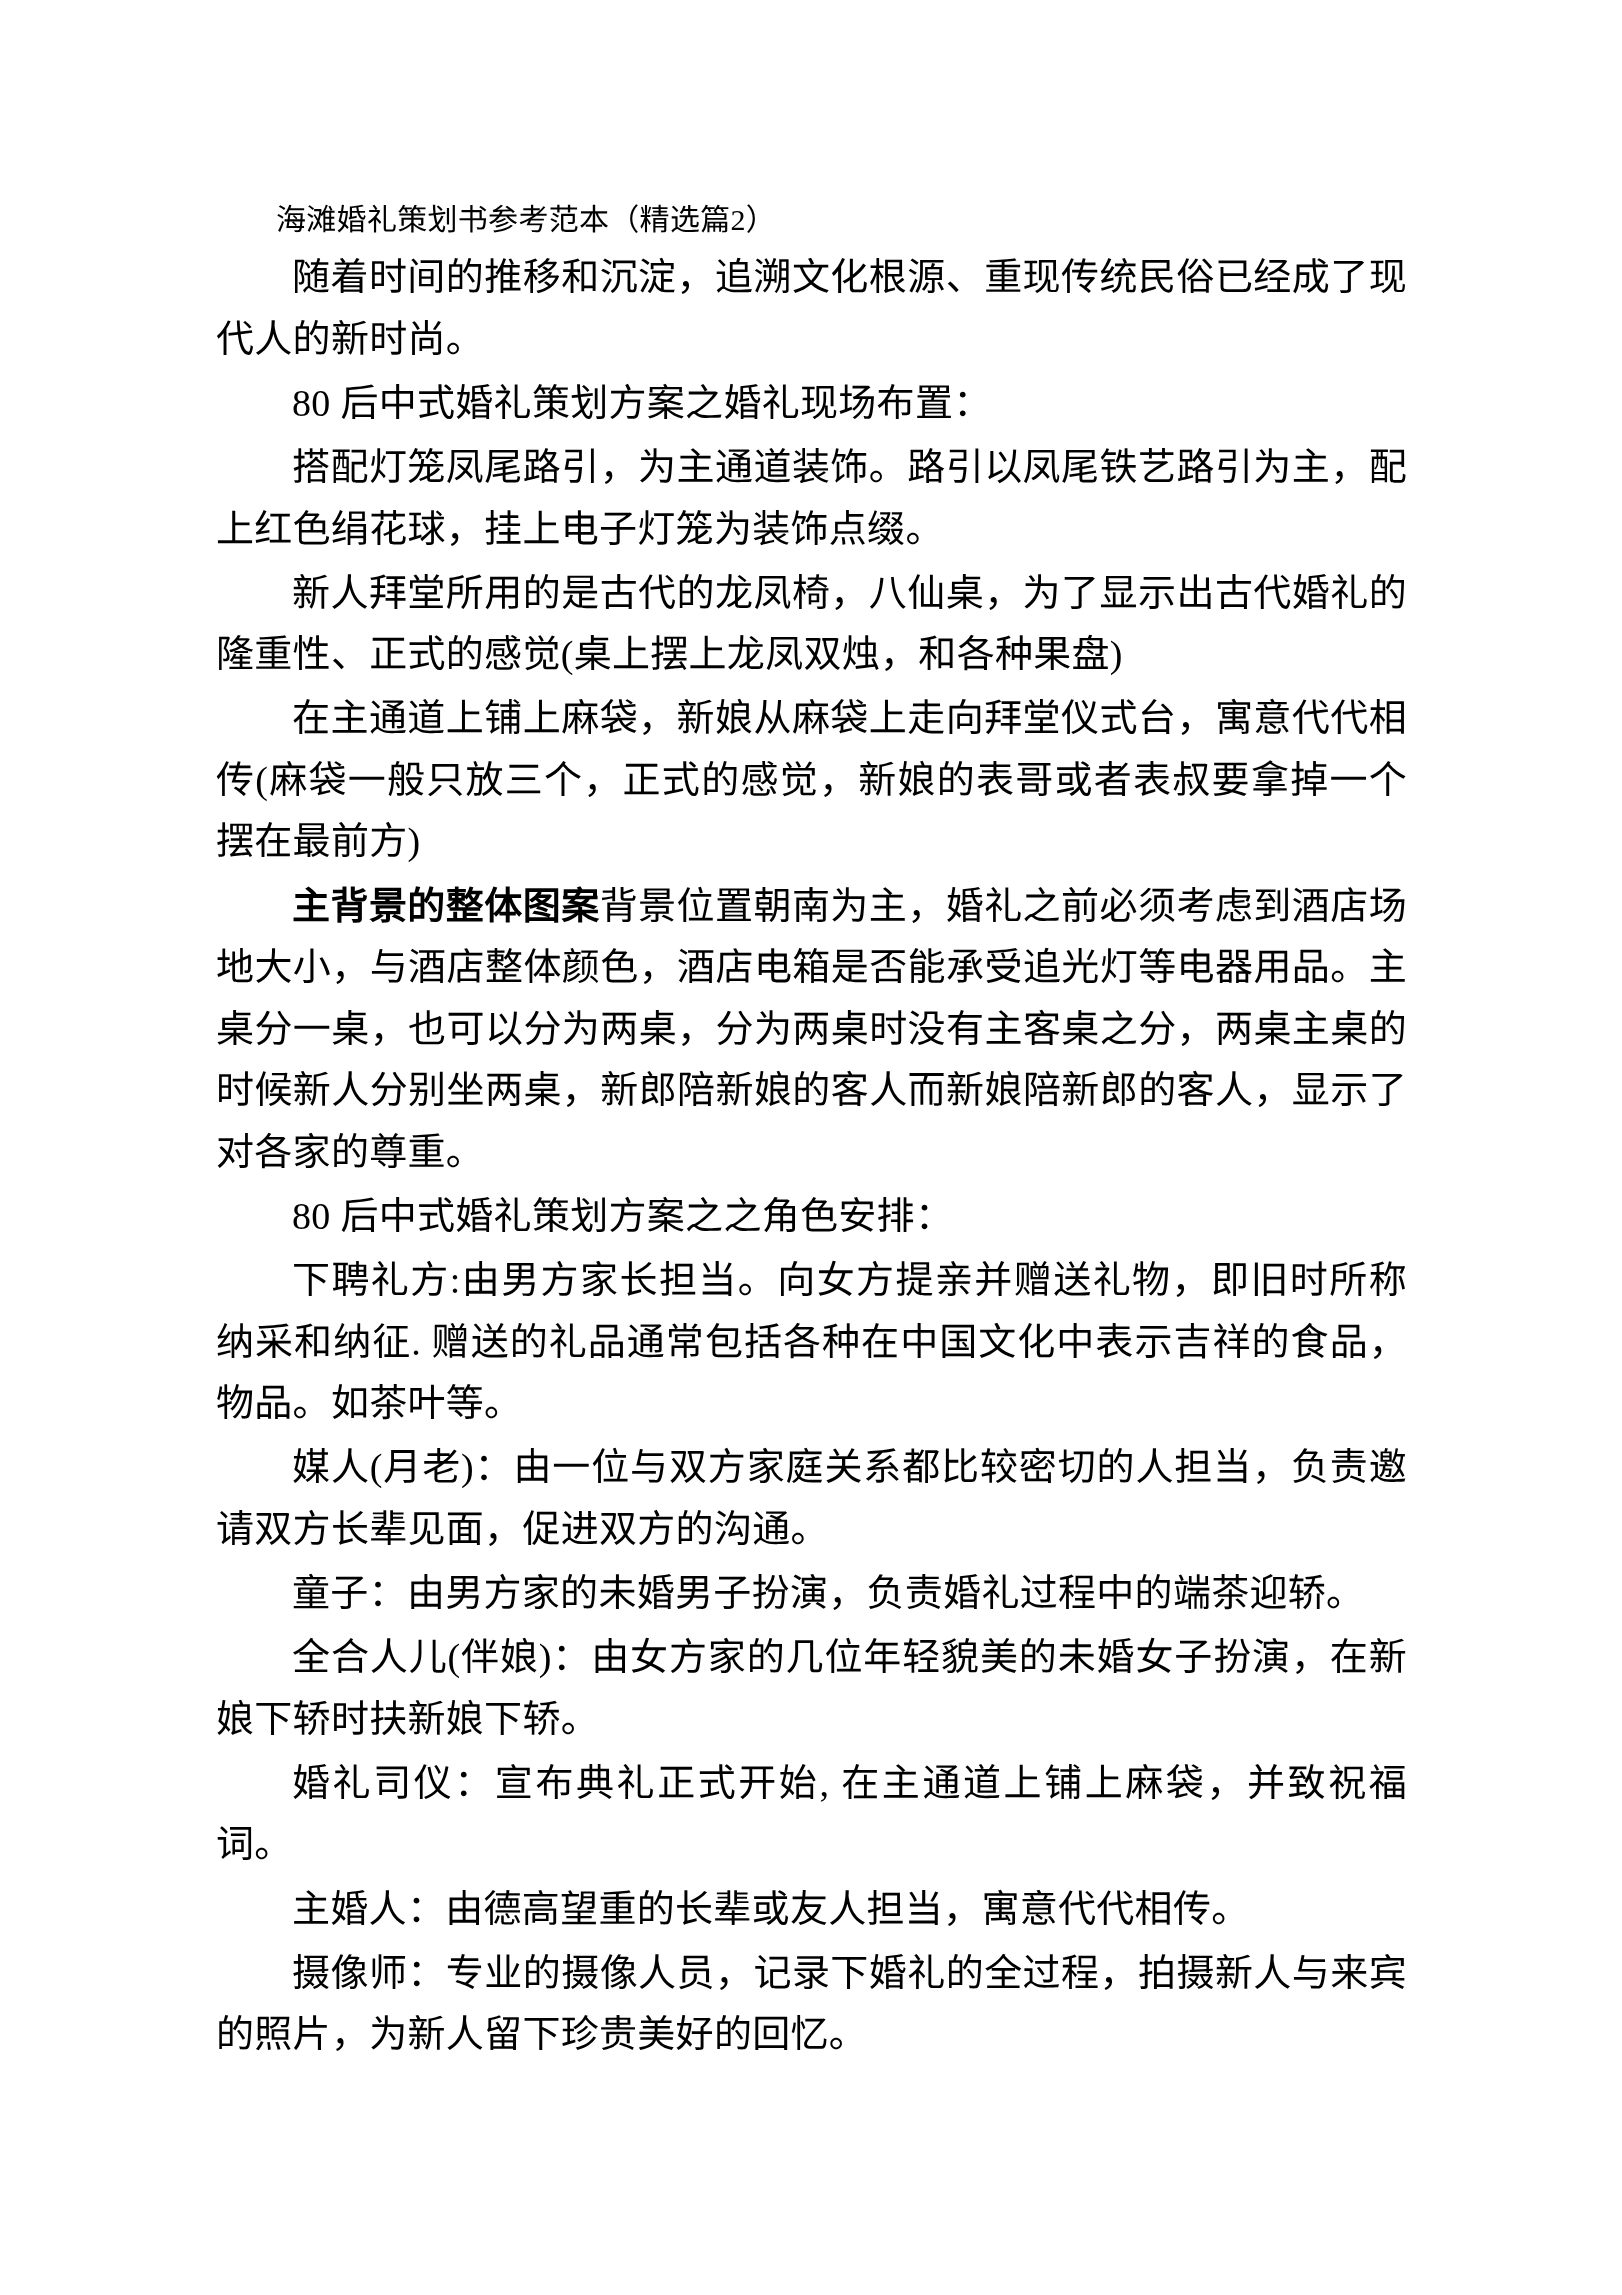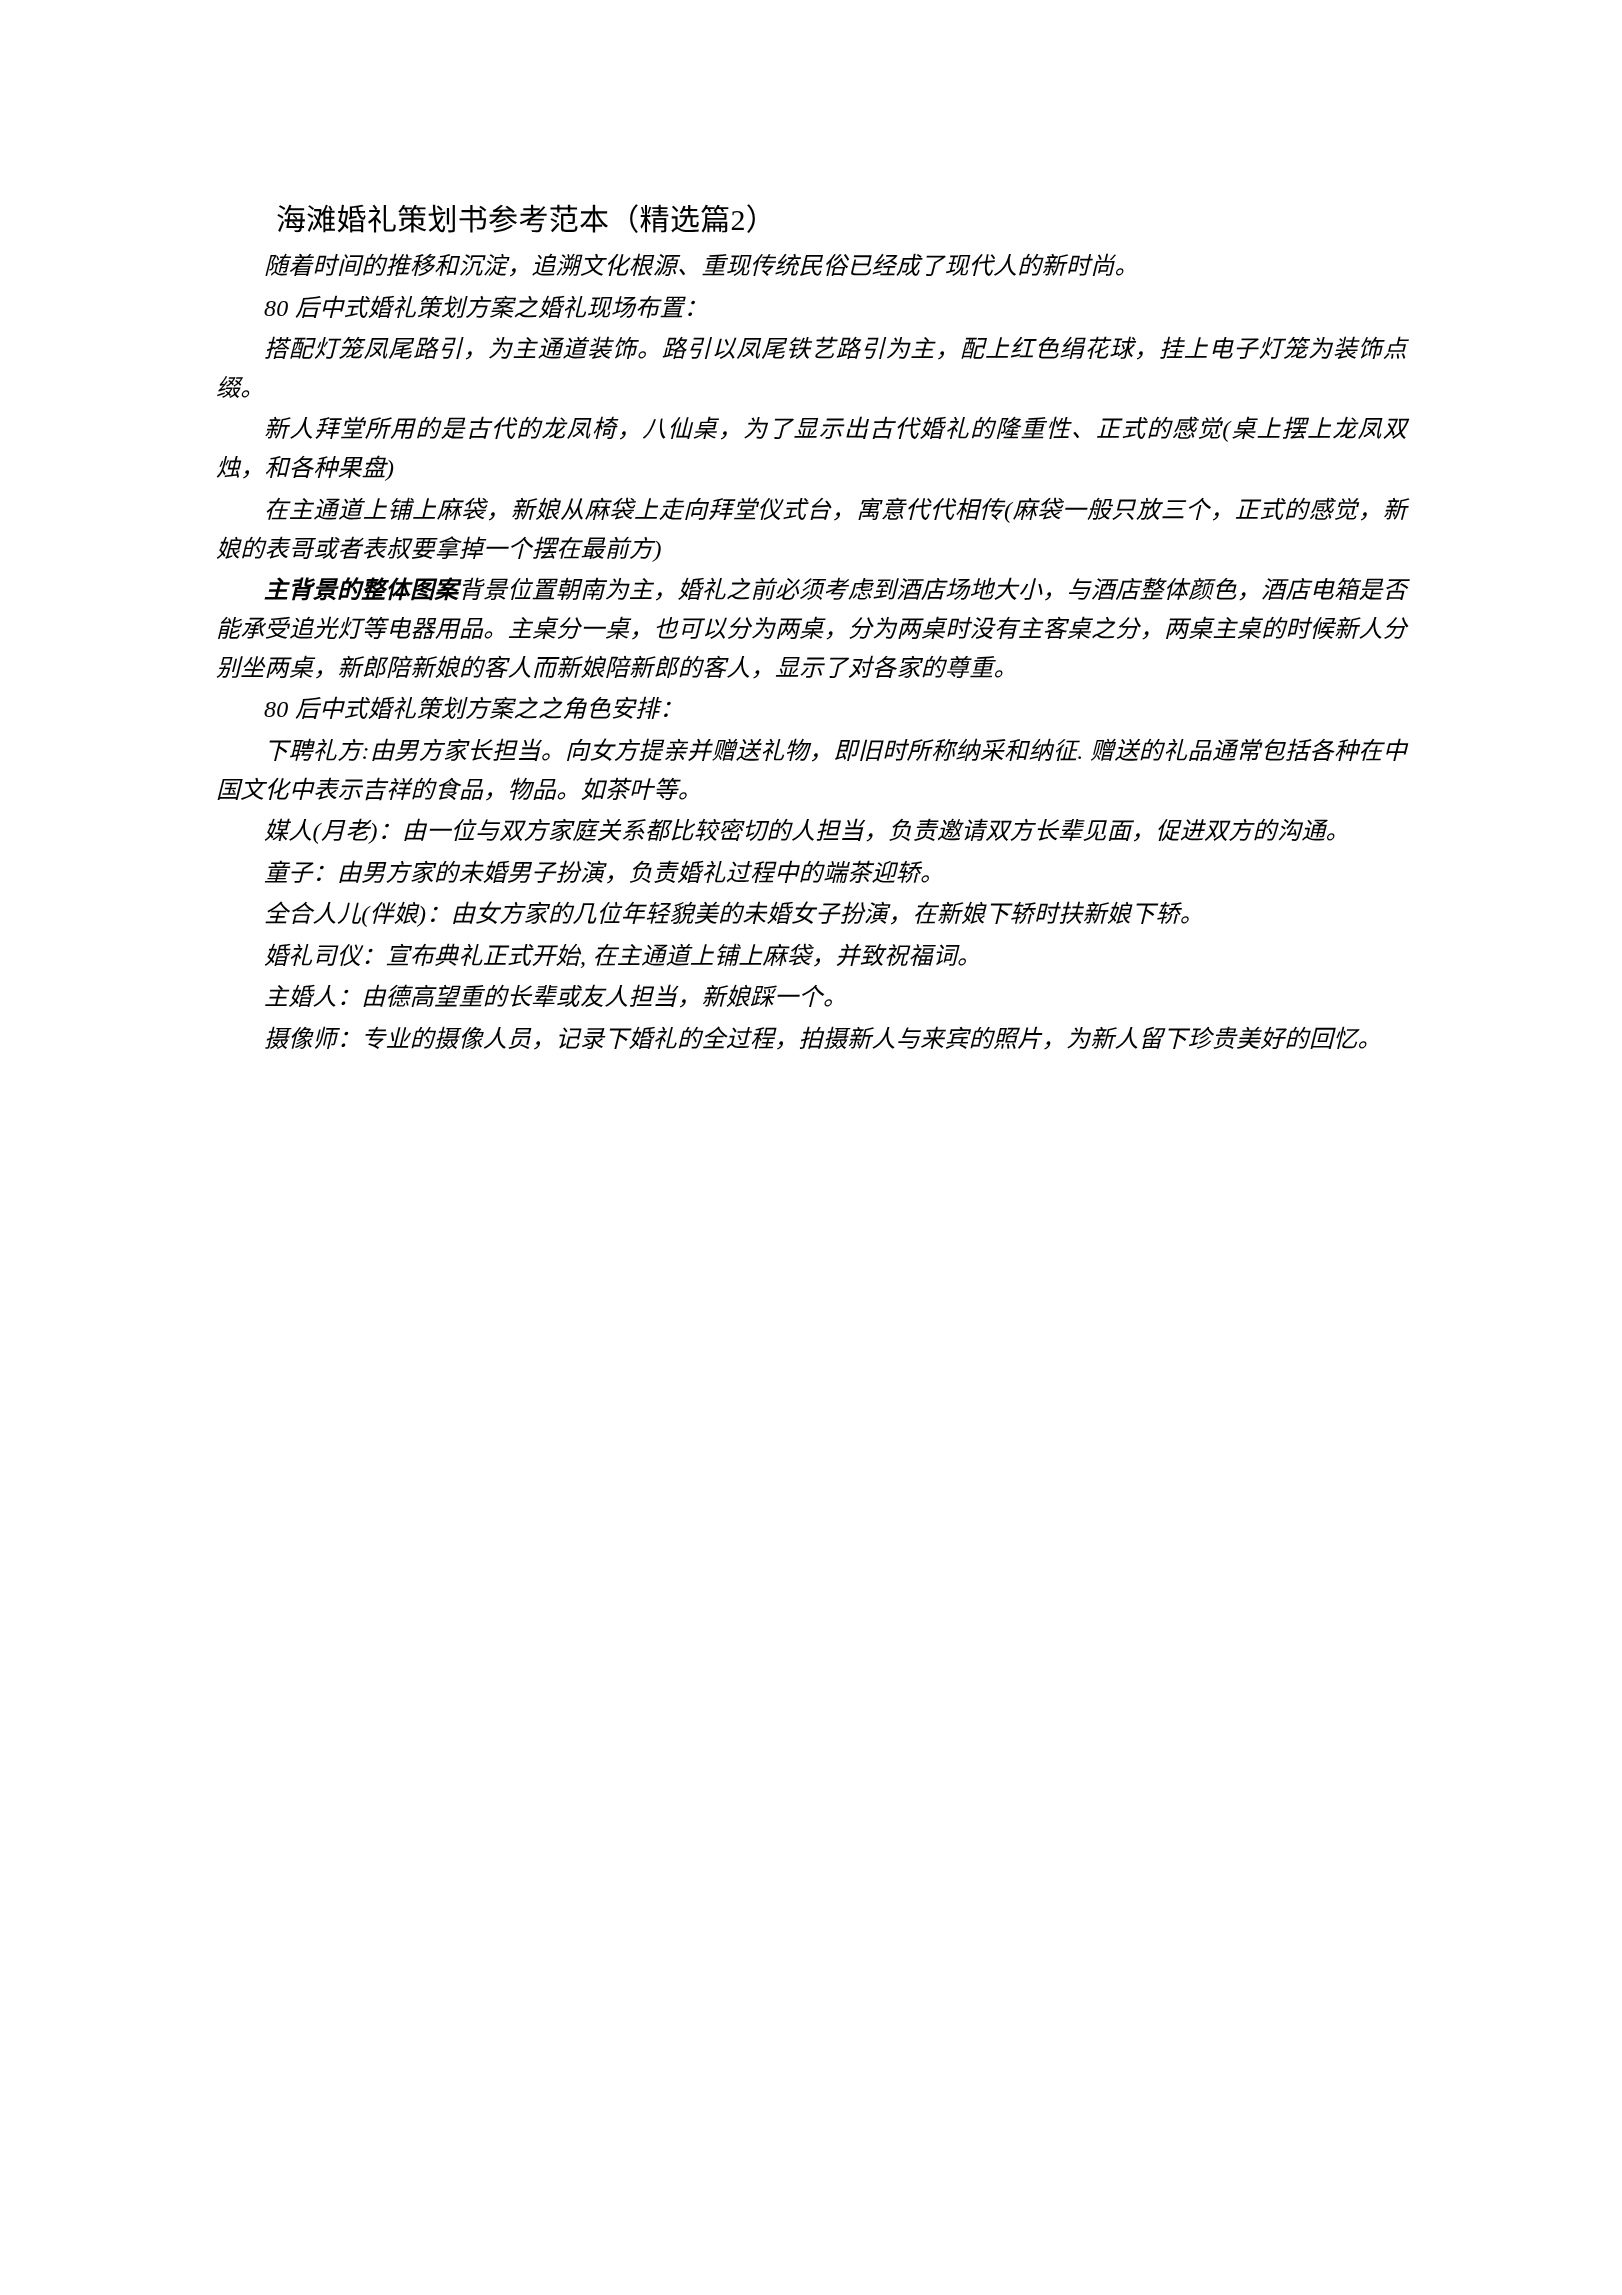--- a/index.html
+++ b/index.html
@@ -19,28 +19,27 @@
     background: #ffffff;
     box-sizing: border-box;
     padding: 196px 88px 170px 216px;
     overflow: hidden;
   }
   .doc-body {
     width: 1191px;
   }
   p.para {
     margin: 0 0 2.6px 0;
-    font-size: 24px;
+    font-size: 38px;
     line-height: 1.62;
     text-align: justify;
     text-justify: inter-ideograph;
     text-indent: 2em;
     letter-spacing: 0.3px;
     word-break: break-all;
-    font-style: italic;
   }
   p.title {
     margin: 0 0 2.6px 0;
     font-size: 30px;
     line-height: 1.62;
     text-indent: 2em;
     letter-spacing: 0.3px;
   }
   .bold-lead {
     font-weight: bold;
@@ -58,18 +57,18 @@
         <p class="para">搭配灯笼凤尾路引，为主通道装饰。路引以凤尾铁艺路引为主，配上红色绢花球，挂上电子灯笼为装饰点缀。</p>
         <p class="para">新人拜堂所用的是古代的龙凤椅，八仙桌，为了显示出古代婚礼的隆重性、正式的感觉(桌上摆上龙凤双烛，和各种果盘)</p>
         <p class="para">在主通道上铺上麻袋，新娘从麻袋上走向拜堂仪式台，寓意代代相传(麻袋一般只放三个，正式的感觉，新娘的表哥或者表叔要拿掉一个摆在最前方)</p>
         <p class="para"><span class="bold-lead">主背景的整体图案</span><span>背景位置朝南为主，婚礼之前必须考虑到酒店场地大小，与酒店整体颜色，酒店电箱是否能承受追光灯等电器用品。主桌分一桌，也可以分为两桌，分为两桌时没有主客桌之分，两桌主桌的时候新人分别坐两桌，新郎陪新娘的客人而新娘陪新郎的客人，显示了对各家的尊重。</span></p>
         <p class="para">80 后中式婚礼策划方案之之角色安排：</p>
         <p class="para">下聘礼方:由男方家长担当。向女方提亲并赠送礼物，即旧时所称纳采和纳征. 赠送的礼品通常包括各种在中国文化中表示吉祥的食品，物品。如茶叶等。</p>
         <p class="para">媒人(月老)：由一位与双方家庭关系都比较密切的人担当，负责邀请双方长辈见面，促进双方的沟通。</p>
         <p class="para">童子：由男方家的未婚男子扮演，负责婚礼过程中的端茶迎轿。</p>
         <p class="para">全合人儿(伴娘)：由女方家的几位年轻貌美的未婚女子扮演，在新娘下轿时扶新娘下轿。</p>
         <p class="para">婚礼司仪：宣布典礼正式开始, 在主通道上铺上麻袋，并致祝福词。</p>
-        <p class="para">主婚人：由德高望重的长辈或友人担当，新娘踩一个。</p>
+        <p class="para">主婚人：由德高望重的长辈或友人担当，寓意代代相传。</p>
         <p class="para">摄像师：专业的摄像人员，记录下婚礼的全过程，拍摄新人与来宾的照片，为新人留下珍贵美好的回忆。</p>
       </div>
   </div>
 </div>
 
 
 </body></html>

